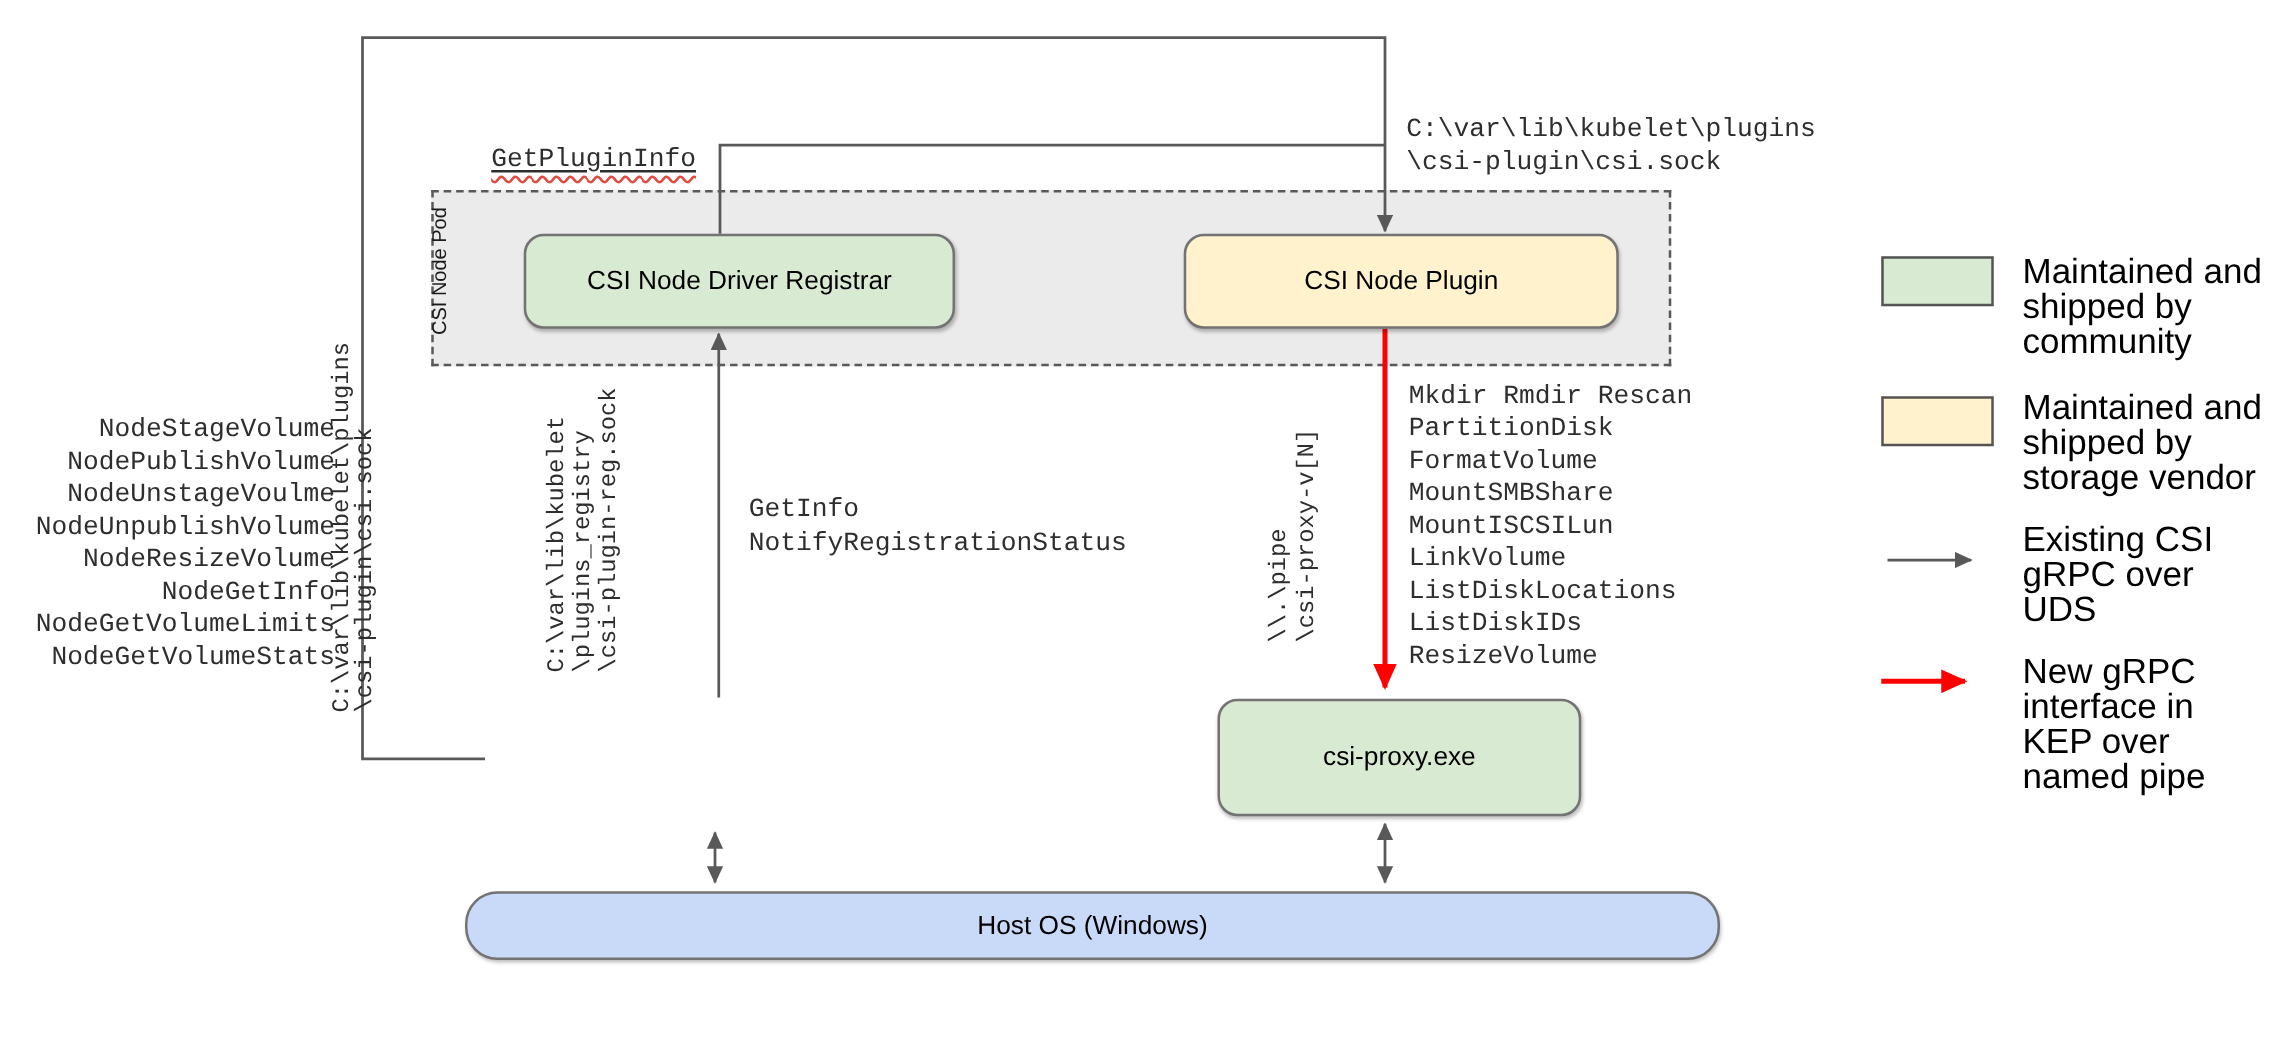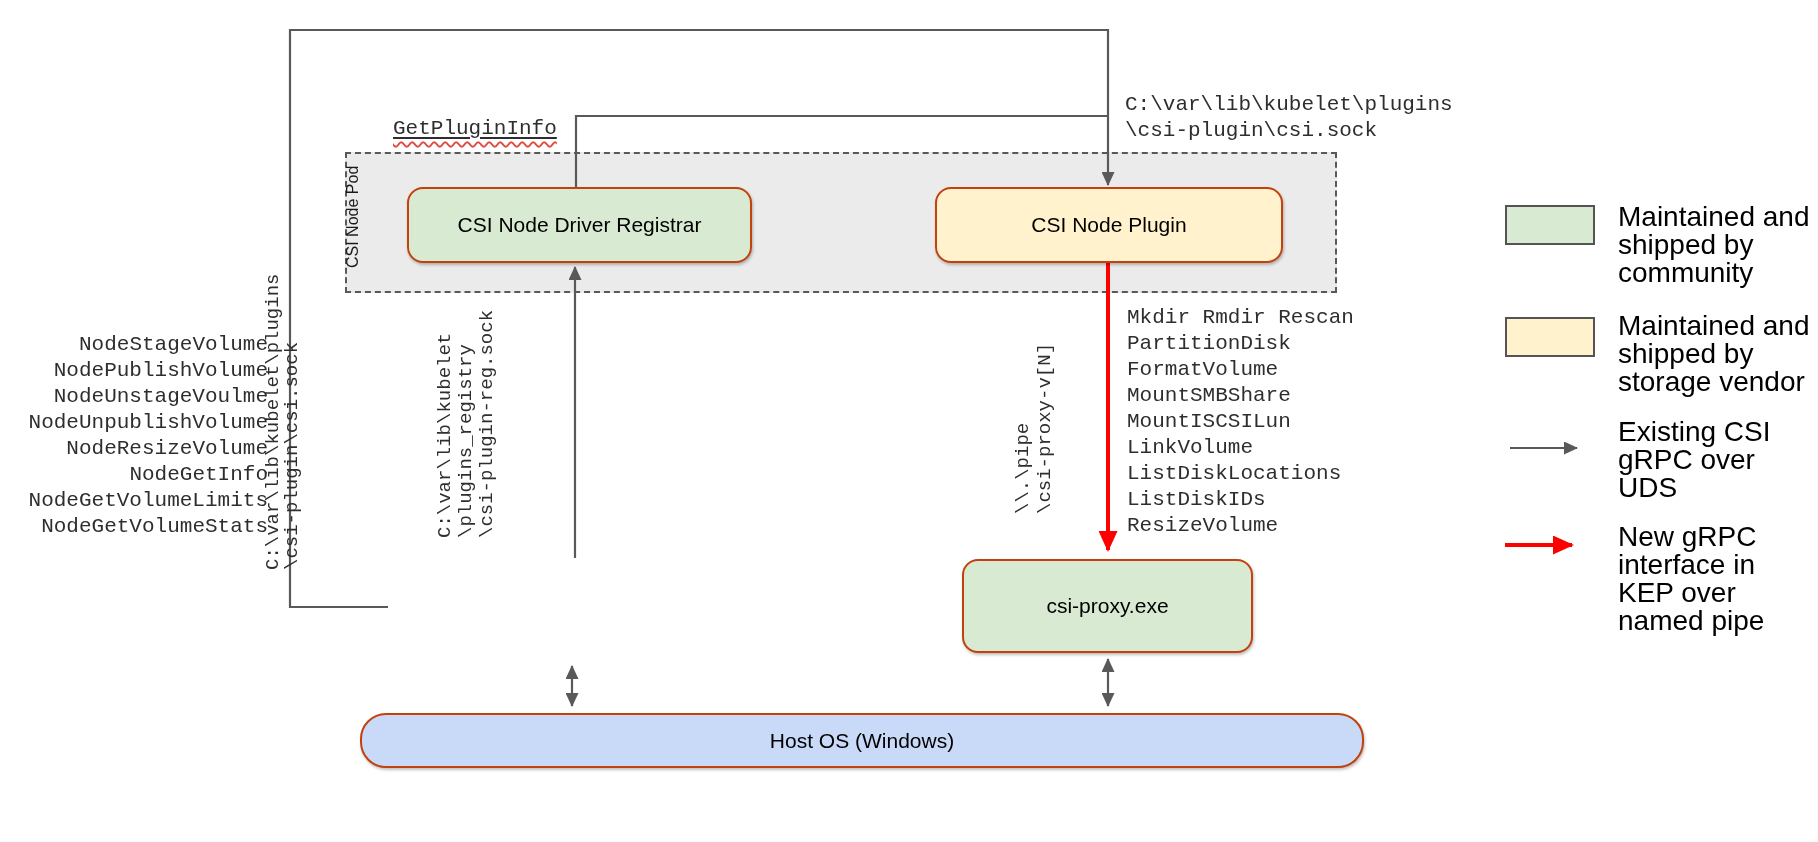--- a/index.html
+++ b/index.html
@@ -11,24 +11,25 @@
   .abs { position:absolute; }
 
   
   .pod {
     position:absolute; left:345px; top:152px; width:992px; height:141px;
     background:#ebebeb; border:2.5px dashed #595959; box-sizing:border-box; z-index:1;
   }
 
   
   .node {
-    position:absolute; box-sizing:border-box; border:2px solid #c2410c; border-radius:16px;
+    position:absolute; box-sizing:border-box; border:2px solid #737373; border-radius:16px;
     display:flex; flex-direction:column; align-items:center; justify-content:center;
     text-align:center; font-size:21px; color:#000; z-index:3;
     box-shadow:1px 2px 3px rgba(0,0,0,0.25);
+    margin-left:12px;
   }
   .node.green  { background:#d9ead3; }
   .node.yellow { background:#fff2cc; }
   .node.blue   { background:#c9daf8; border-radius:10px; }
   #registrar { left:407px; top:187px; width:345px; height:76px; }
   #plugin    { left:935px; top:187px; width:348px; height:76px; }
   #kubelet   { left:388px; top:558px; width:369px; height:102px; line-height:30px; }
   #csiproxy  { left:962px; top:559px; width:291px; height:94px; }
   #hostos    { left:360px; top:713px; width:1004px; height:55px;border-radius:26px; }
 
@@ -129,20 +130,21 @@
   </div>
 
   <div id="sock-path-top" class="calls mono"><div>C:\var\lib\kubelet\plugins</div><div>\csi-plugin\csi.sock</div></div>
 
   <div id="sock-path-side" class="vtext mono"><div>C:\var\lib\kubelet\plugins</div><div>\csi-plugin\csi.sock</div></div>
 
   <div id="reg-sock-path" class="vtext mono"><div>C:\var\lib\kubelet</div><div>\plugins_registry</div><div>\csi-plugin-reg.sock</div></div>
 
   <div id="pipe-path" class="vtext mono"><div>\\.\pipe</div><div>\csi-proxy-v[N]</div></div>
 
+  <div id="reg-calls" class="calls mono"><div>GetInfo</div><div>NotifyRegistrationStatus</div></div>
 
   <div id="node-calls" class="calls mono"><div>NodeStageVolume</div><div>NodePublishVolume</div><div>NodeUnstageVoulme</div><div>NodeUnpublishVolume</div><div>NodeResizeVolume</div><div>NodeGetInfo</div><div>NodeGetVolumeLimits</div><div>NodeGetVolumeStats</div></div>
 
   <div id="proxy-calls" class="calls mono"><div>Mkdir Rmdir Rescan</div><div>PartitionDisk</div><div>FormatVolume</div><div>MountSMBShare</div><div>MountISCSILun</div><div>LinkVolume</div><div>ListDiskLocations</div><div>ListDiskIDs</div><div>ResizeVolume</div></div>
 
   <div id="legend-swatch-community" class="swatch"></div>
   <div id="legend-community-text" class="legend-text">
       <div>Maintained and</div>
       <div>shipped by</div>
       <div>community</div>

